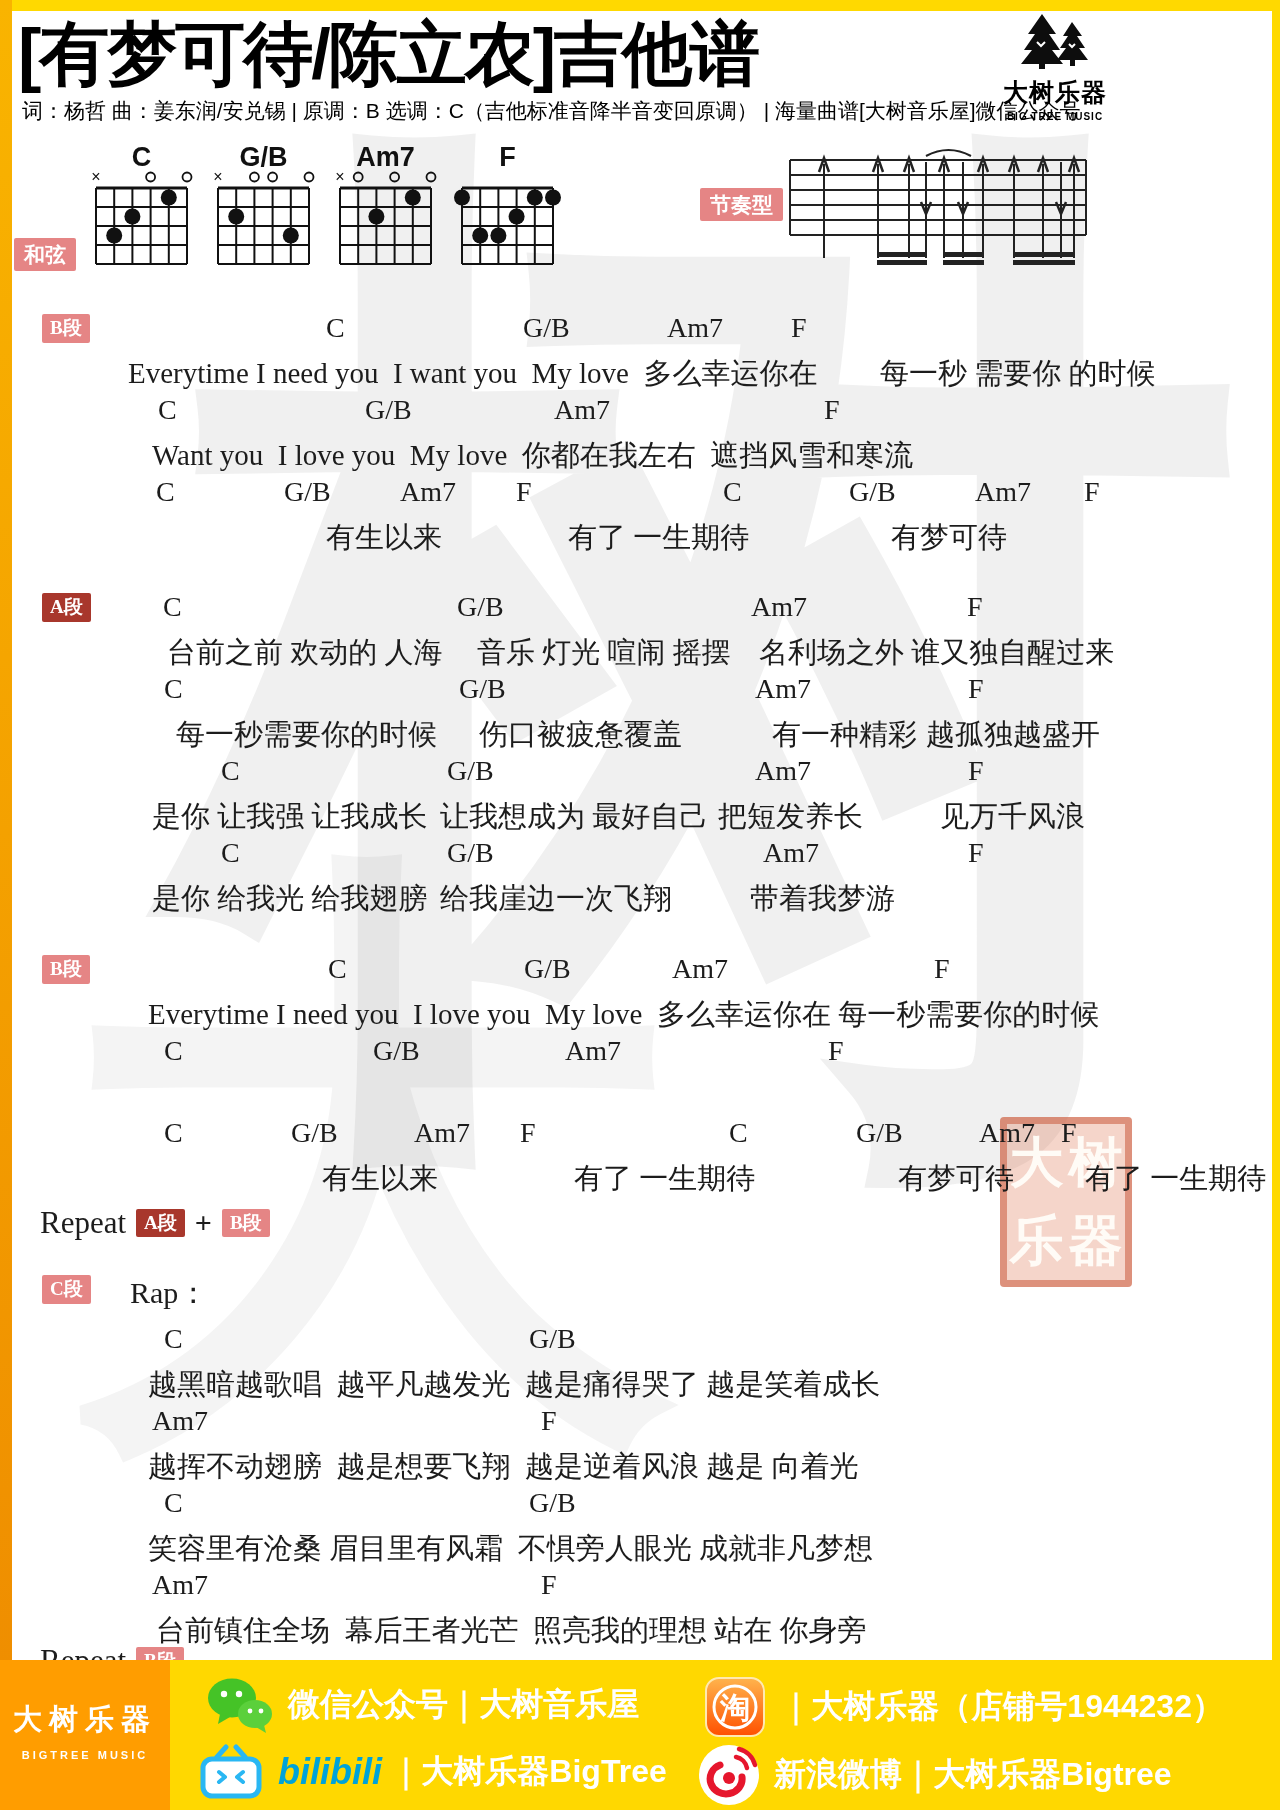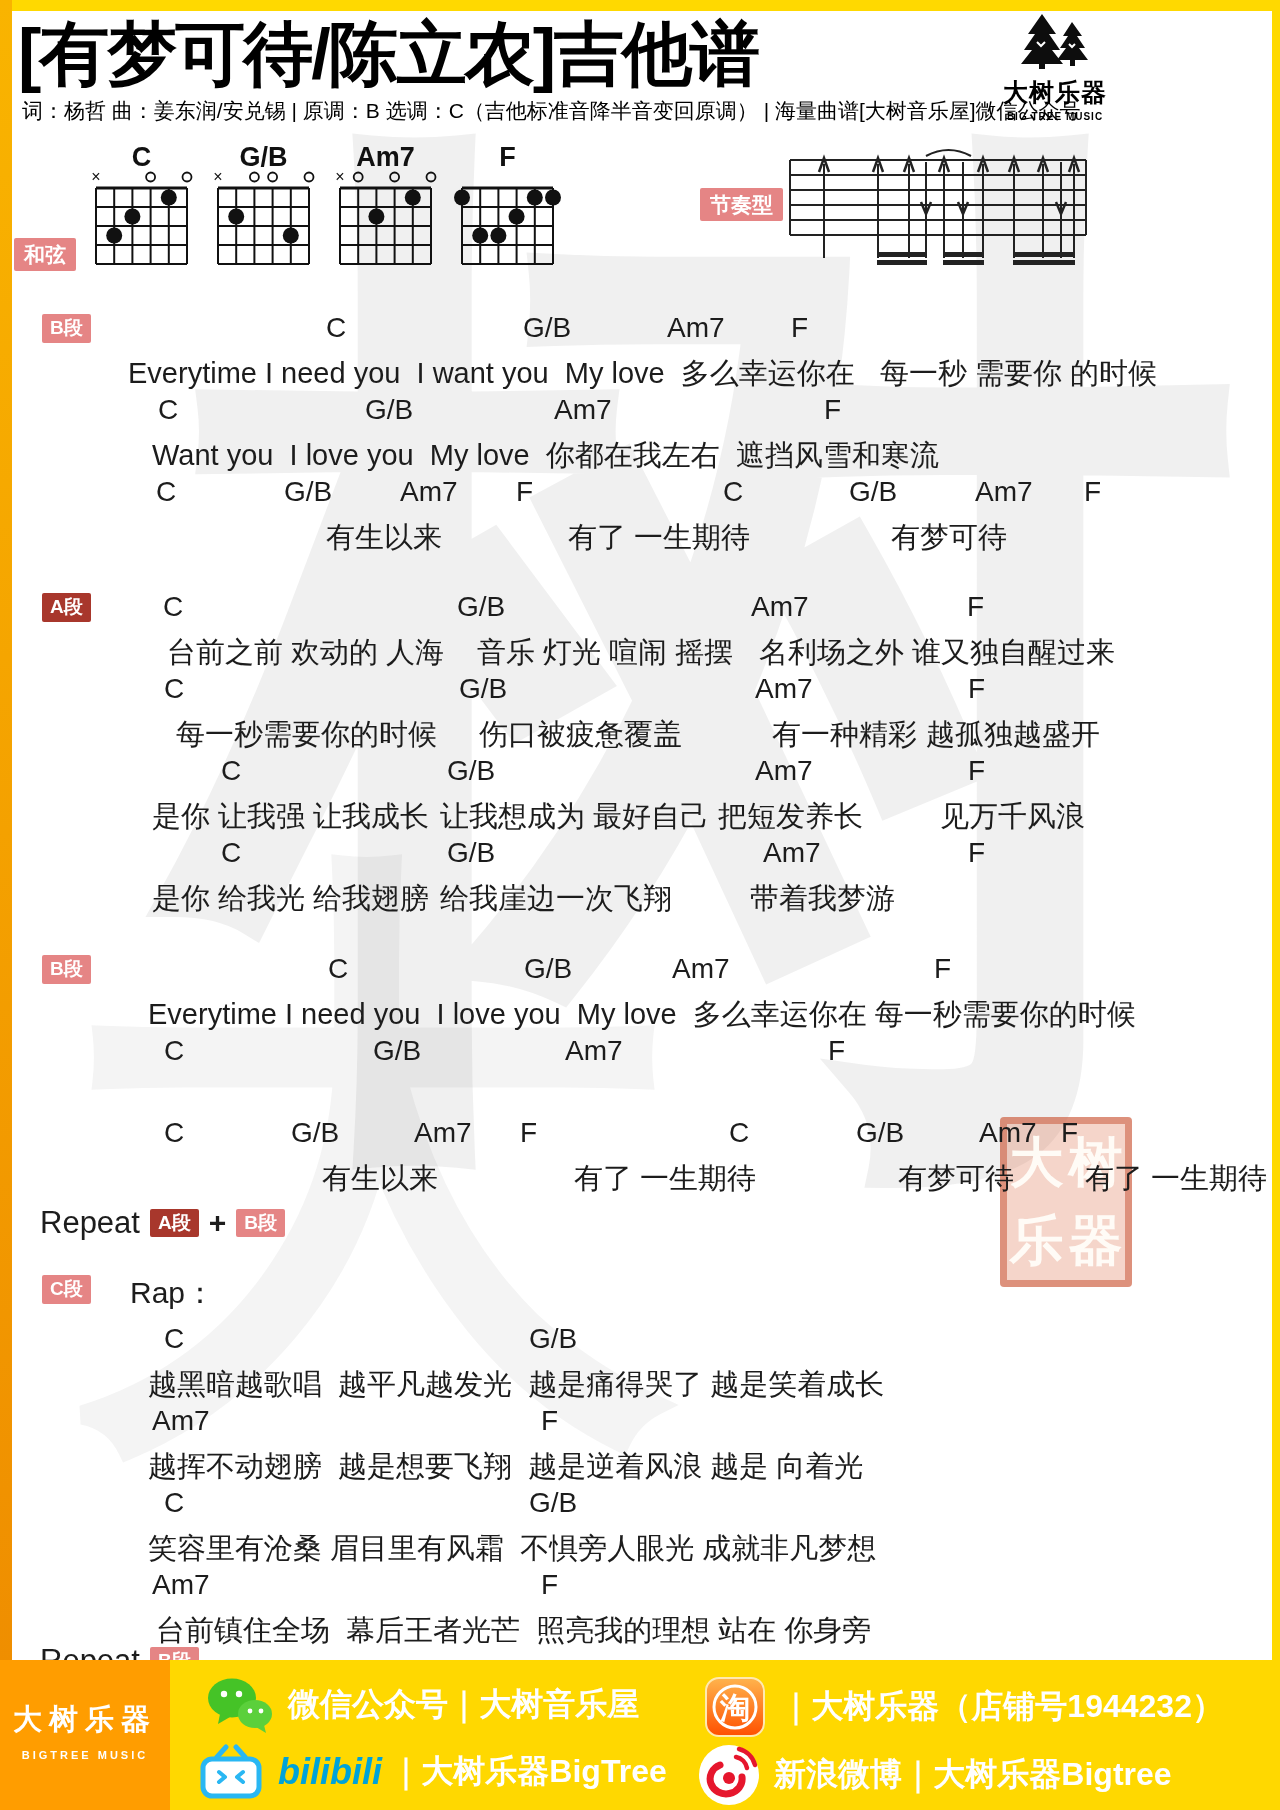--- a/index.html
+++ b/index.html
@@ -33,21 +33,21 @@
   .badge.dark{background:#a8372c;}
   .badge.sm{font-size:19px;padding:3px 8px;}
 
   
   .chords-badge{position:absolute;left:14px;top:238px;z-index:2;text-align:center;}
   .rhythm-badge{position:absolute;left:700px;top:188px;z-index:2;}
   #chord-diagrams{position:absolute;left:84px;top:140px;z-index:2;display:flex;gap:10px;}
   #rhythm-svg{position:absolute;left:786px;top:146px;z-index:2;}
 
   
-  #song-body{position:absolute;left:0;top:296px;width:1280px;z-index:2;color:#1d1d1d;}
+  #song-body{position:absolute;left:0;top:296px;width:1280px;z-index:2;color:#1d1d1d;font-family:Liberation Serif, serif;}
   .sec{position:relative;}
   .sec .sec-badge{position:absolute;left:42px;top:4px;z-index:3;}
   .labelline{position:relative;height:50px;text-align:right;}
   .labelline .note{position:absolute;left:130px;top:2px;font-size:30px;color:#1d1d1d;}
   .row{position:relative;height:82px;}
   .chordline{position:absolute;left:0;top:0;width:100%;height:46px;}
   .lyricline{position:absolute;left:0;top:44px;width:100%;height:38px;}
   .chord{position:absolute;top:2px;font-size:28px;color:#1c1c1c;white-space:pre;}
   .lyr{position:absolute;top:0;font-size:29px;color:#1c1c1c;white-space:pre;}
   .sec-0{margin-top:14px;} .sec-1{margin-top:33px;} .sec-2{margin-top:34px;}

